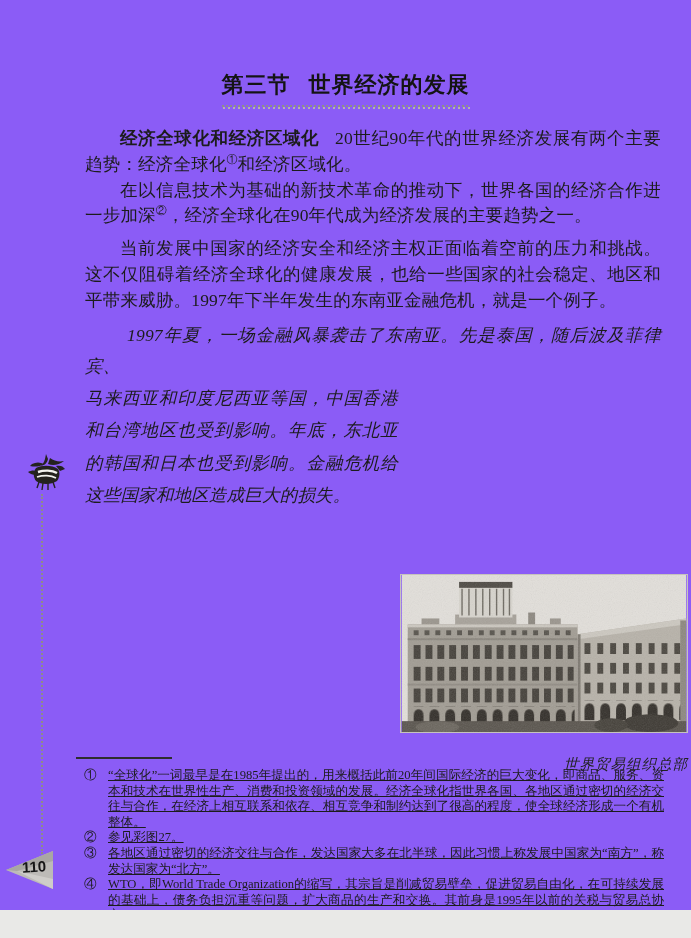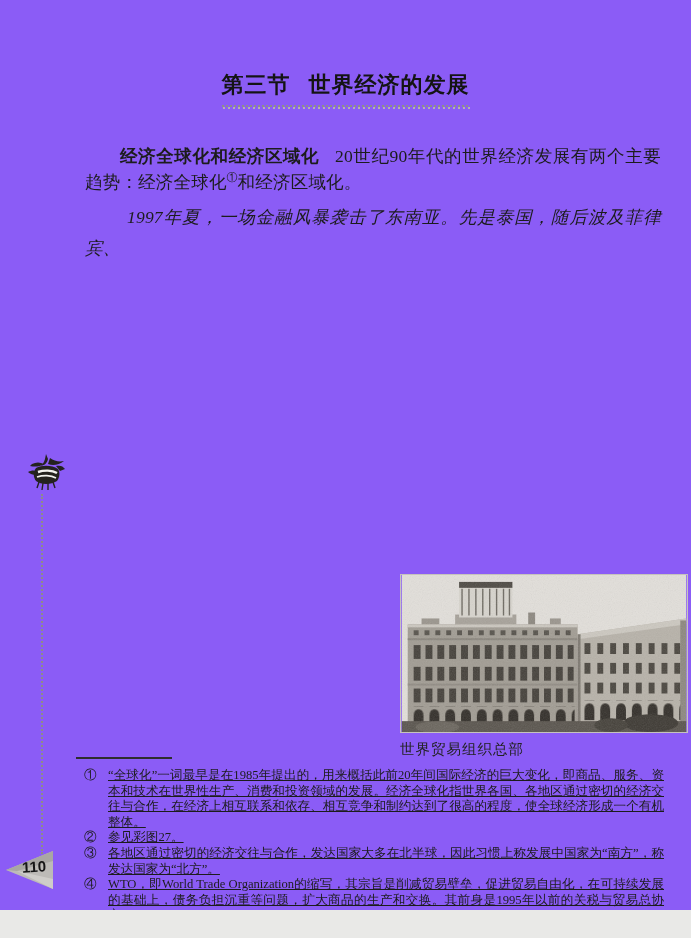--- a/index.html
+++ b/index.html
@@ -13,36 +13,36 @@
   .title-text .t1{margin-right:18px;}
   .title-underline{margin-top:5px;height:4px;width:100%;
     background-image:
       repeating-linear-gradient(90deg,#8f8d8a 0 2px,rgba(0,0,0,0) 2px 4px),
       repeating-linear-gradient(90deg,#b5b3af 0 2px,rgba(0,0,0,0) 2px 5px);
     background-size:100% 2px,100% 2px;
     background-position:0 0,1px 2px;
     background-repeat:no-repeat;}
 
   
-  .body-text{position:absolute;left:85px;top:144px;width:576px;}
+  .body-text{position:absolute;left:85px;top:126px;width:576px;}
   .body-text p{margin:0;font-size:17.5px;line-height:25.8px;text-align:justify;text-indent:2em;letter-spacing:0.2px;}
   .body-text p.sp{margin-top:7px;}
   .lead{font-family:"Liberation Sans","DejaVu Sans",sans-serif;font-weight:bold;margin-right:0.9em;}
   sup.ref{font-size:11px;line-height:0;vertical-align:super;letter-spacing:0;}
 
   .story{font-style:italic;letter-spacing:1.6px;}
   .story-line1{margin-top:6px !important;line-height:31px !important;text-indent:2.4em !important;}
   .narrow{width:313px;}
   .story-rest{line-height:32.5px !important;text-indent:0 !important;}
   .p7{margin-top:3px !important;line-height:31px !important;}
 
   
   .figure{position:absolute;left:400px;top:574px;width:288px;}
   .photo{display:block;width:288px;height:159px;border:1px solid #c6c3bd;box-sizing:border-box;}
-  .fig-caption{margin-top:7px;text-align:left;font-size:14.5px;letter-spacing:1px;color:#222;}
+  .fig-caption{margin-top:22px;text-align:right;font-size:14.5px;letter-spacing:1px;color:#222;font-style:italic;}
 
   
   .fn-divider{position:absolute;left:76px;top:757px;width:96px;height:2px;background:#2e2e2e;}
   .footnotes{position:absolute;left:84px;top:768px;width:580px;}
   .footnotes ul{list-style:none;margin:0;padding:0;}
   .footnotes li{display:flex;font-size:12.6px;line-height:15.6px;}
   .fn-marker{flex:0 0 24px;}
   .fn-text{flex:1;text-align:justify;text-decoration:underline;}
 
   
@@ -62,21 +62,24 @@
     <div class="title-inner">
       <div class="title-text">
         <span class="t1">第三节</span><span class="t2">世界经济的发展</span>
       </div>
       <div class="title-underline"></div>
     </div>
   </div>
 
   <div class="body-text">
     <p><b class="lead">经济全球化和经济区域化</b><span>20世纪90年代的世界经济发展有两个主要趋势：经济全球化</span><sup class="ref">①</sup><span>和经济区域化。</span></p>
+    <p><span>在以信息技术为基础的新技术革命的推动下，世界各国的经济合作进一步加深</span><sup class="ref">②</sup><span>，经济全球化在90年代成为经济发展的主要趋势之一。</span></p>
+    <p class="sp"><span>当前发展中国家的经济安全和经济主权正面临着空前的压力和挑战。这不仅阻碍着经济全球化的健康发展，也给一些国家的社会稳定、地区和平带来威胁。1997年下半年发生的东南亚金融危机，就是一个例子。</span></p>
     <p class="story story-line1"><span>1997年夏，一场金融风暴袭击了东南亚。先是泰国，随后波及菲律宾、</span></p>
+    <p class="story story-rest narrow"><span>马来西亚和印度尼西亚等国，中国香港和台湾地区也受到影响。年底，东北亚的韩国和日本也受到影响。金融危机给这些国家和地区造成巨大的损失。</span></p>
   </div>
 
   <figure class="figure" style="margin:0">
     <svg class="photo" viewBox="0 0 288 159" xmlns="http://www.w3.org/2000/svg">
       <defs>
         <pattern id="winA" width="12" height="22" patternUnits="userSpaceOnUse">
             <rect x="2" y="3" width="7" height="14" fill="#45413b"></rect>
           </pattern>
         <pattern id="winB" width="13" height="20" patternUnits="userSpaceOnUse">
             <rect x="3" y="3" width="6" height="11" fill="#4a463f"></rect>

